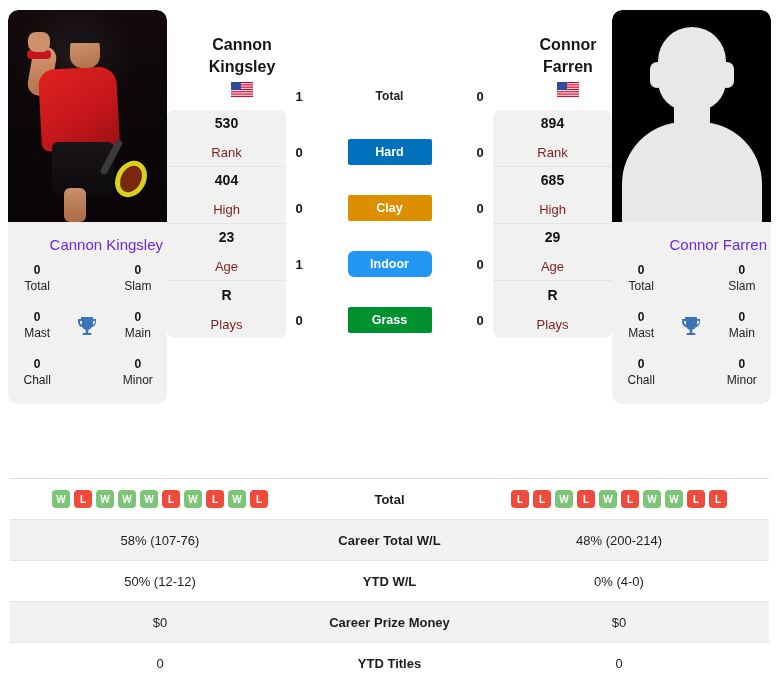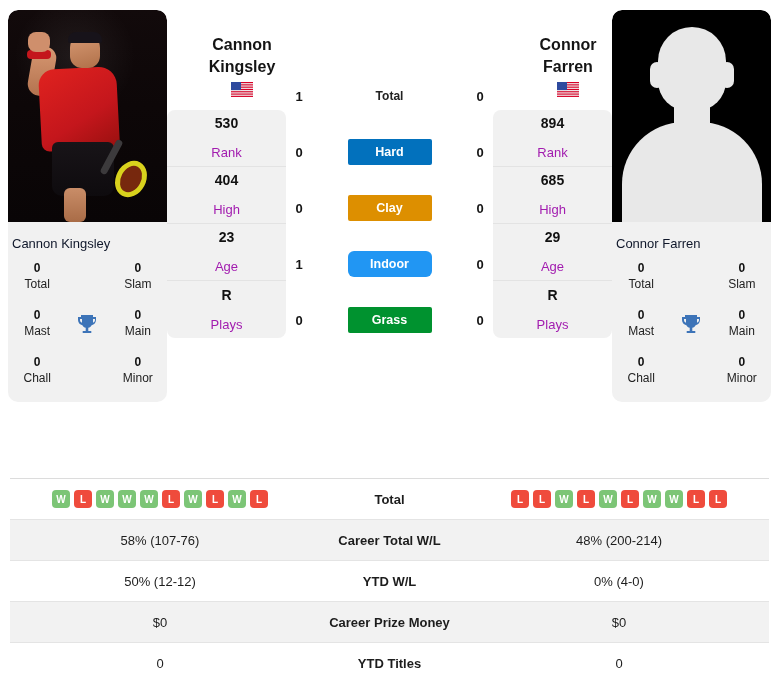--- a/index.html
+++ b/index.html
@@ -111,24 +111,24 @@
     position: absolute; left: 62px; top: 88px; width: 36px; height: 36px;
     background: #e8e8e8;
   }
   .sil-body {
     position: absolute; left: 10px; top: 112px; width: 140px; height: 100px;
     background: #e8e8e8;
     border-radius: 62px 62px 0 0;
   }
 
   .media-name {
-    text-align: left;
-    font-size: 13px;
+    text-align: right;
+    font-size: 15px;
     padding: 14px 4px 6px 4px;
-    color: #0f172a;
+    color: #6d28d9;
   }
   .trophy-grid {
     display: grid;
     grid-template-columns: 1fr 1fr 1fr;
     align-items: center;
     padding: 4px 4px 16px 4px;
     row-gap: 16px;
   }
   .tg-cell { text-align: center; }
   .tg-val { font-size: 12px; font-weight: bold; color: #111; line-height: 15px; }
@@ -149,21 +149,21 @@
   }
   .stat-row {
     height: 57px;
     display: flex; flex-direction: column;
     align-items: center; justify-content: center;
     border-bottom: 1px solid #e3e3e3;
     gap: 12px;
   }
   .stat-row:last-child { border-bottom: none; }
   .stat-val { font-size: 14px; font-weight: bold; color: #111; line-height: 18px; }
-  .stat-lab { font-size: 13px; color: #a21caf; line-height: 18px; }
+  .stat-lab { font-size: 13px; color: #7f1d1d; line-height: 18px; }
 
   
   .name-head {
     height: 100px;
     display: flex; flex-direction: column;
     align-items: center; justify-content: flex-start;
     padding-top: 24px;
     margin-left: 31px;
   }
   .pname {

